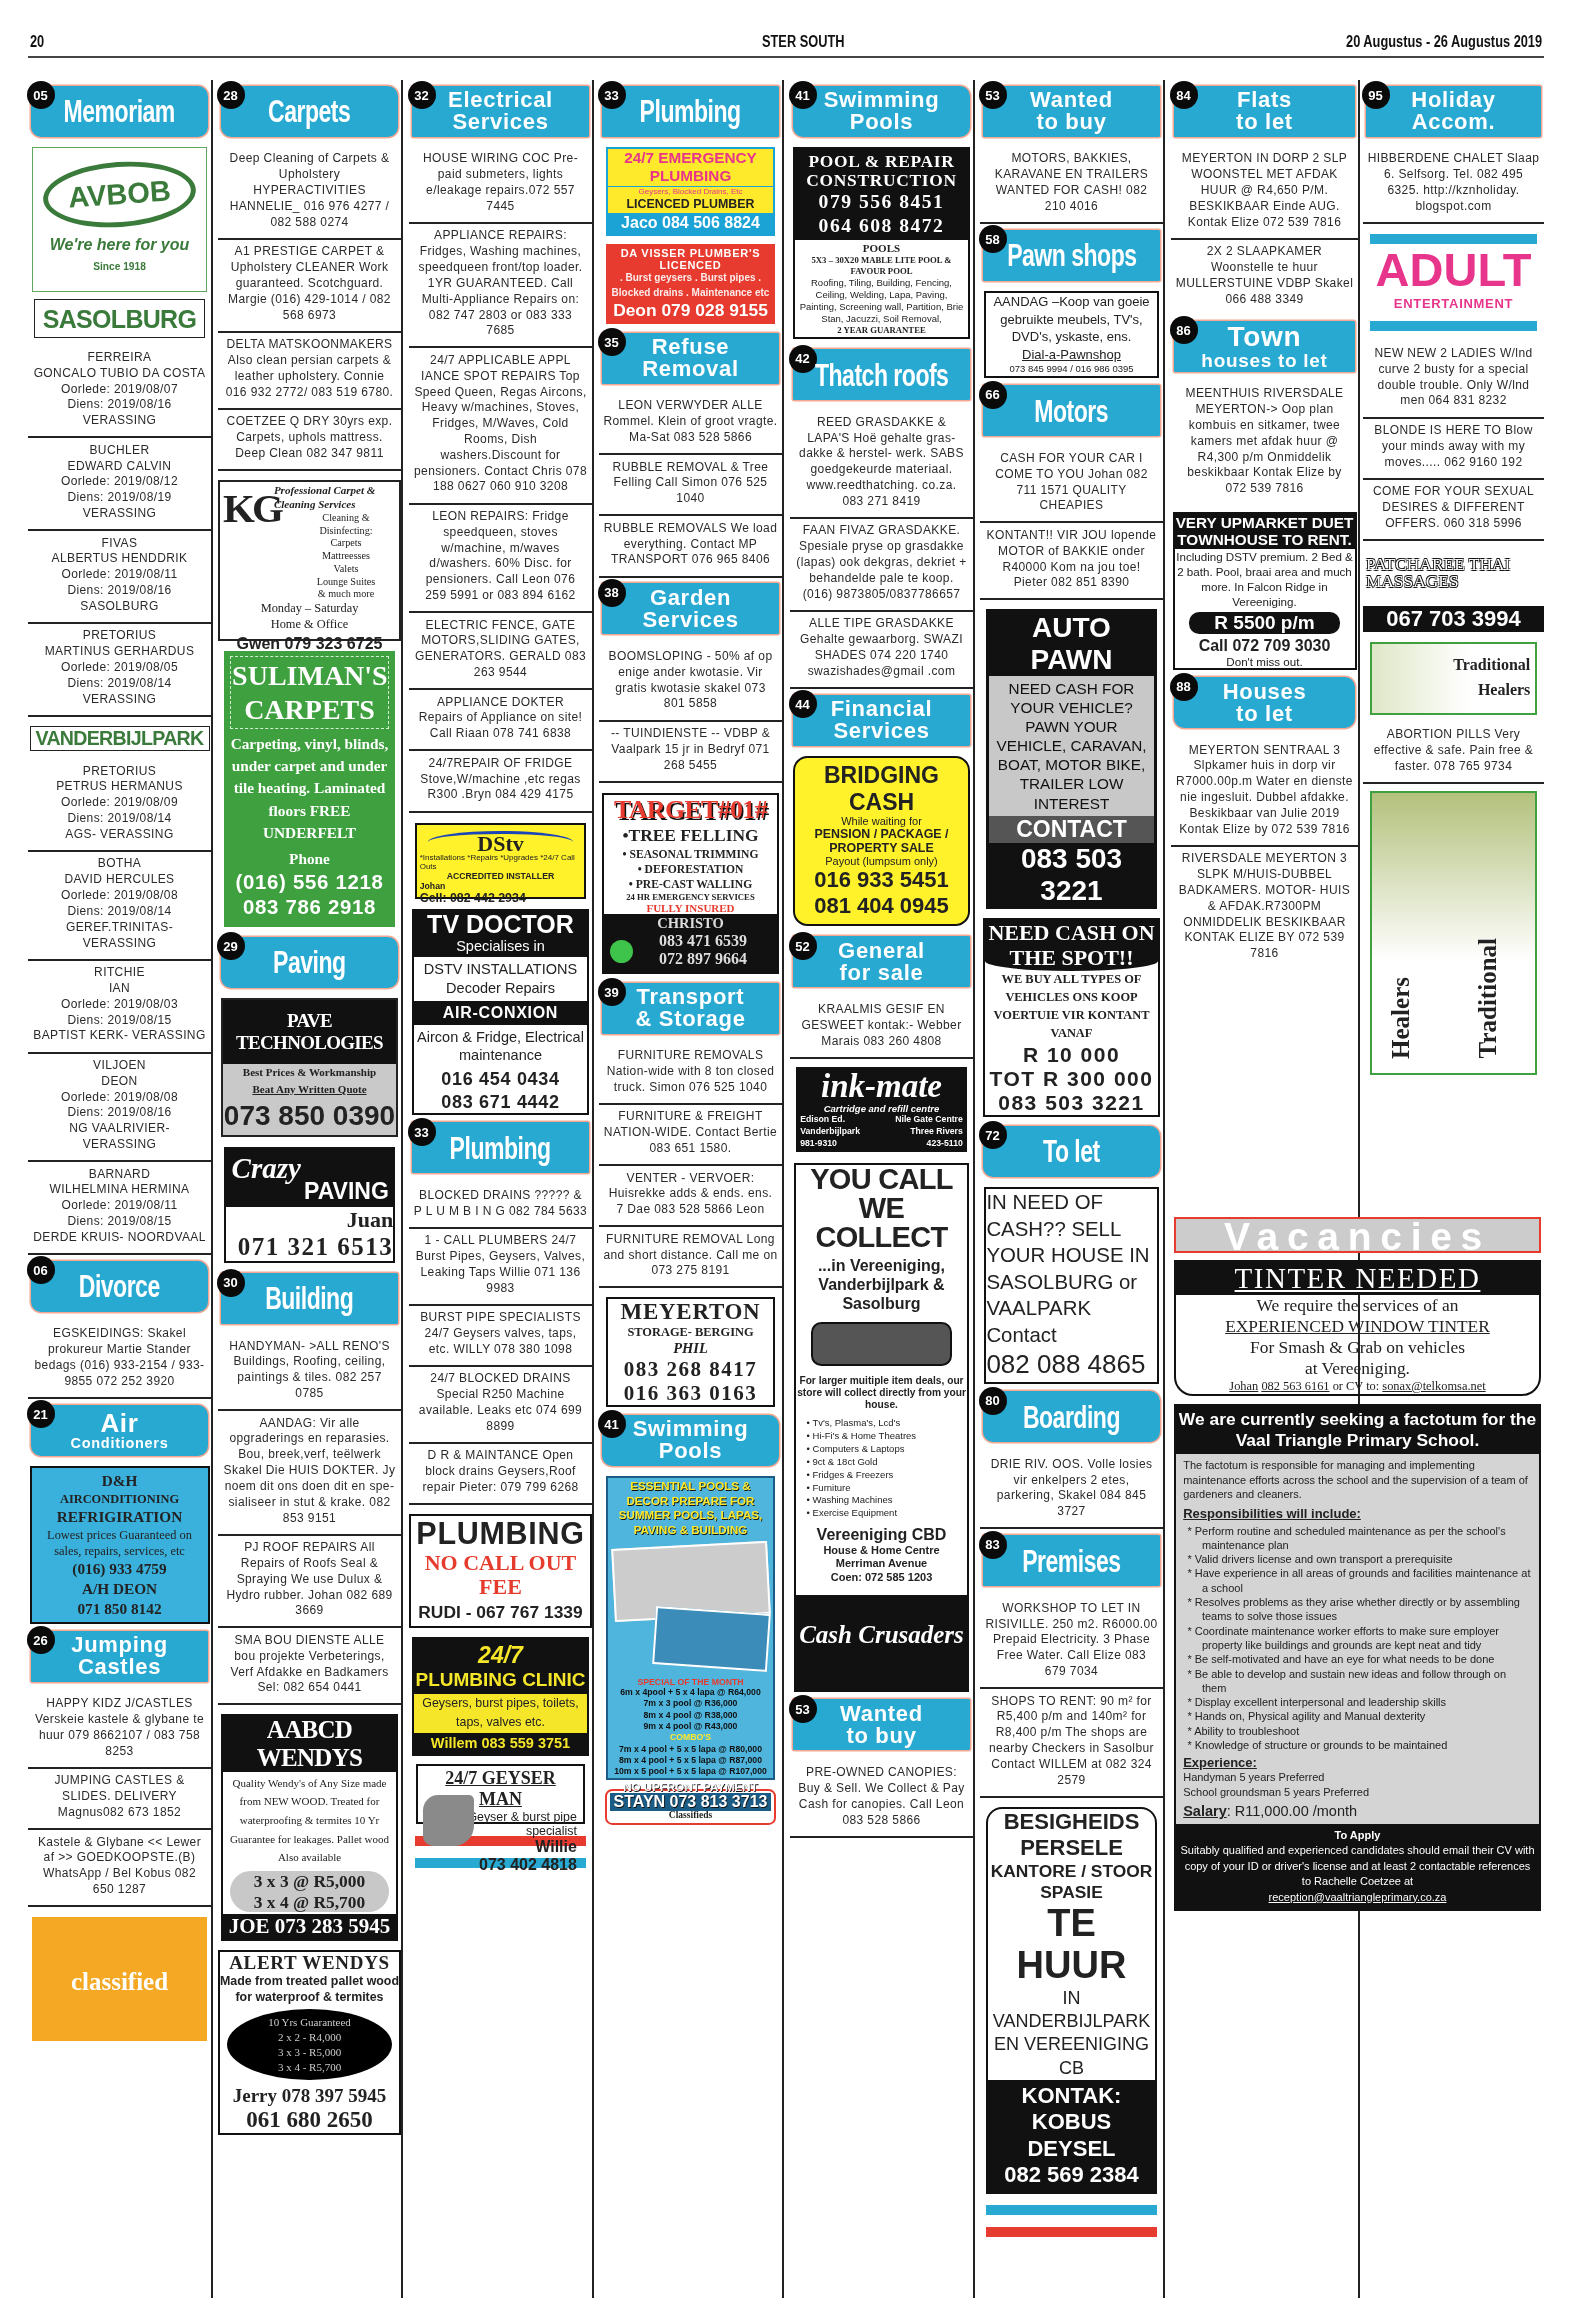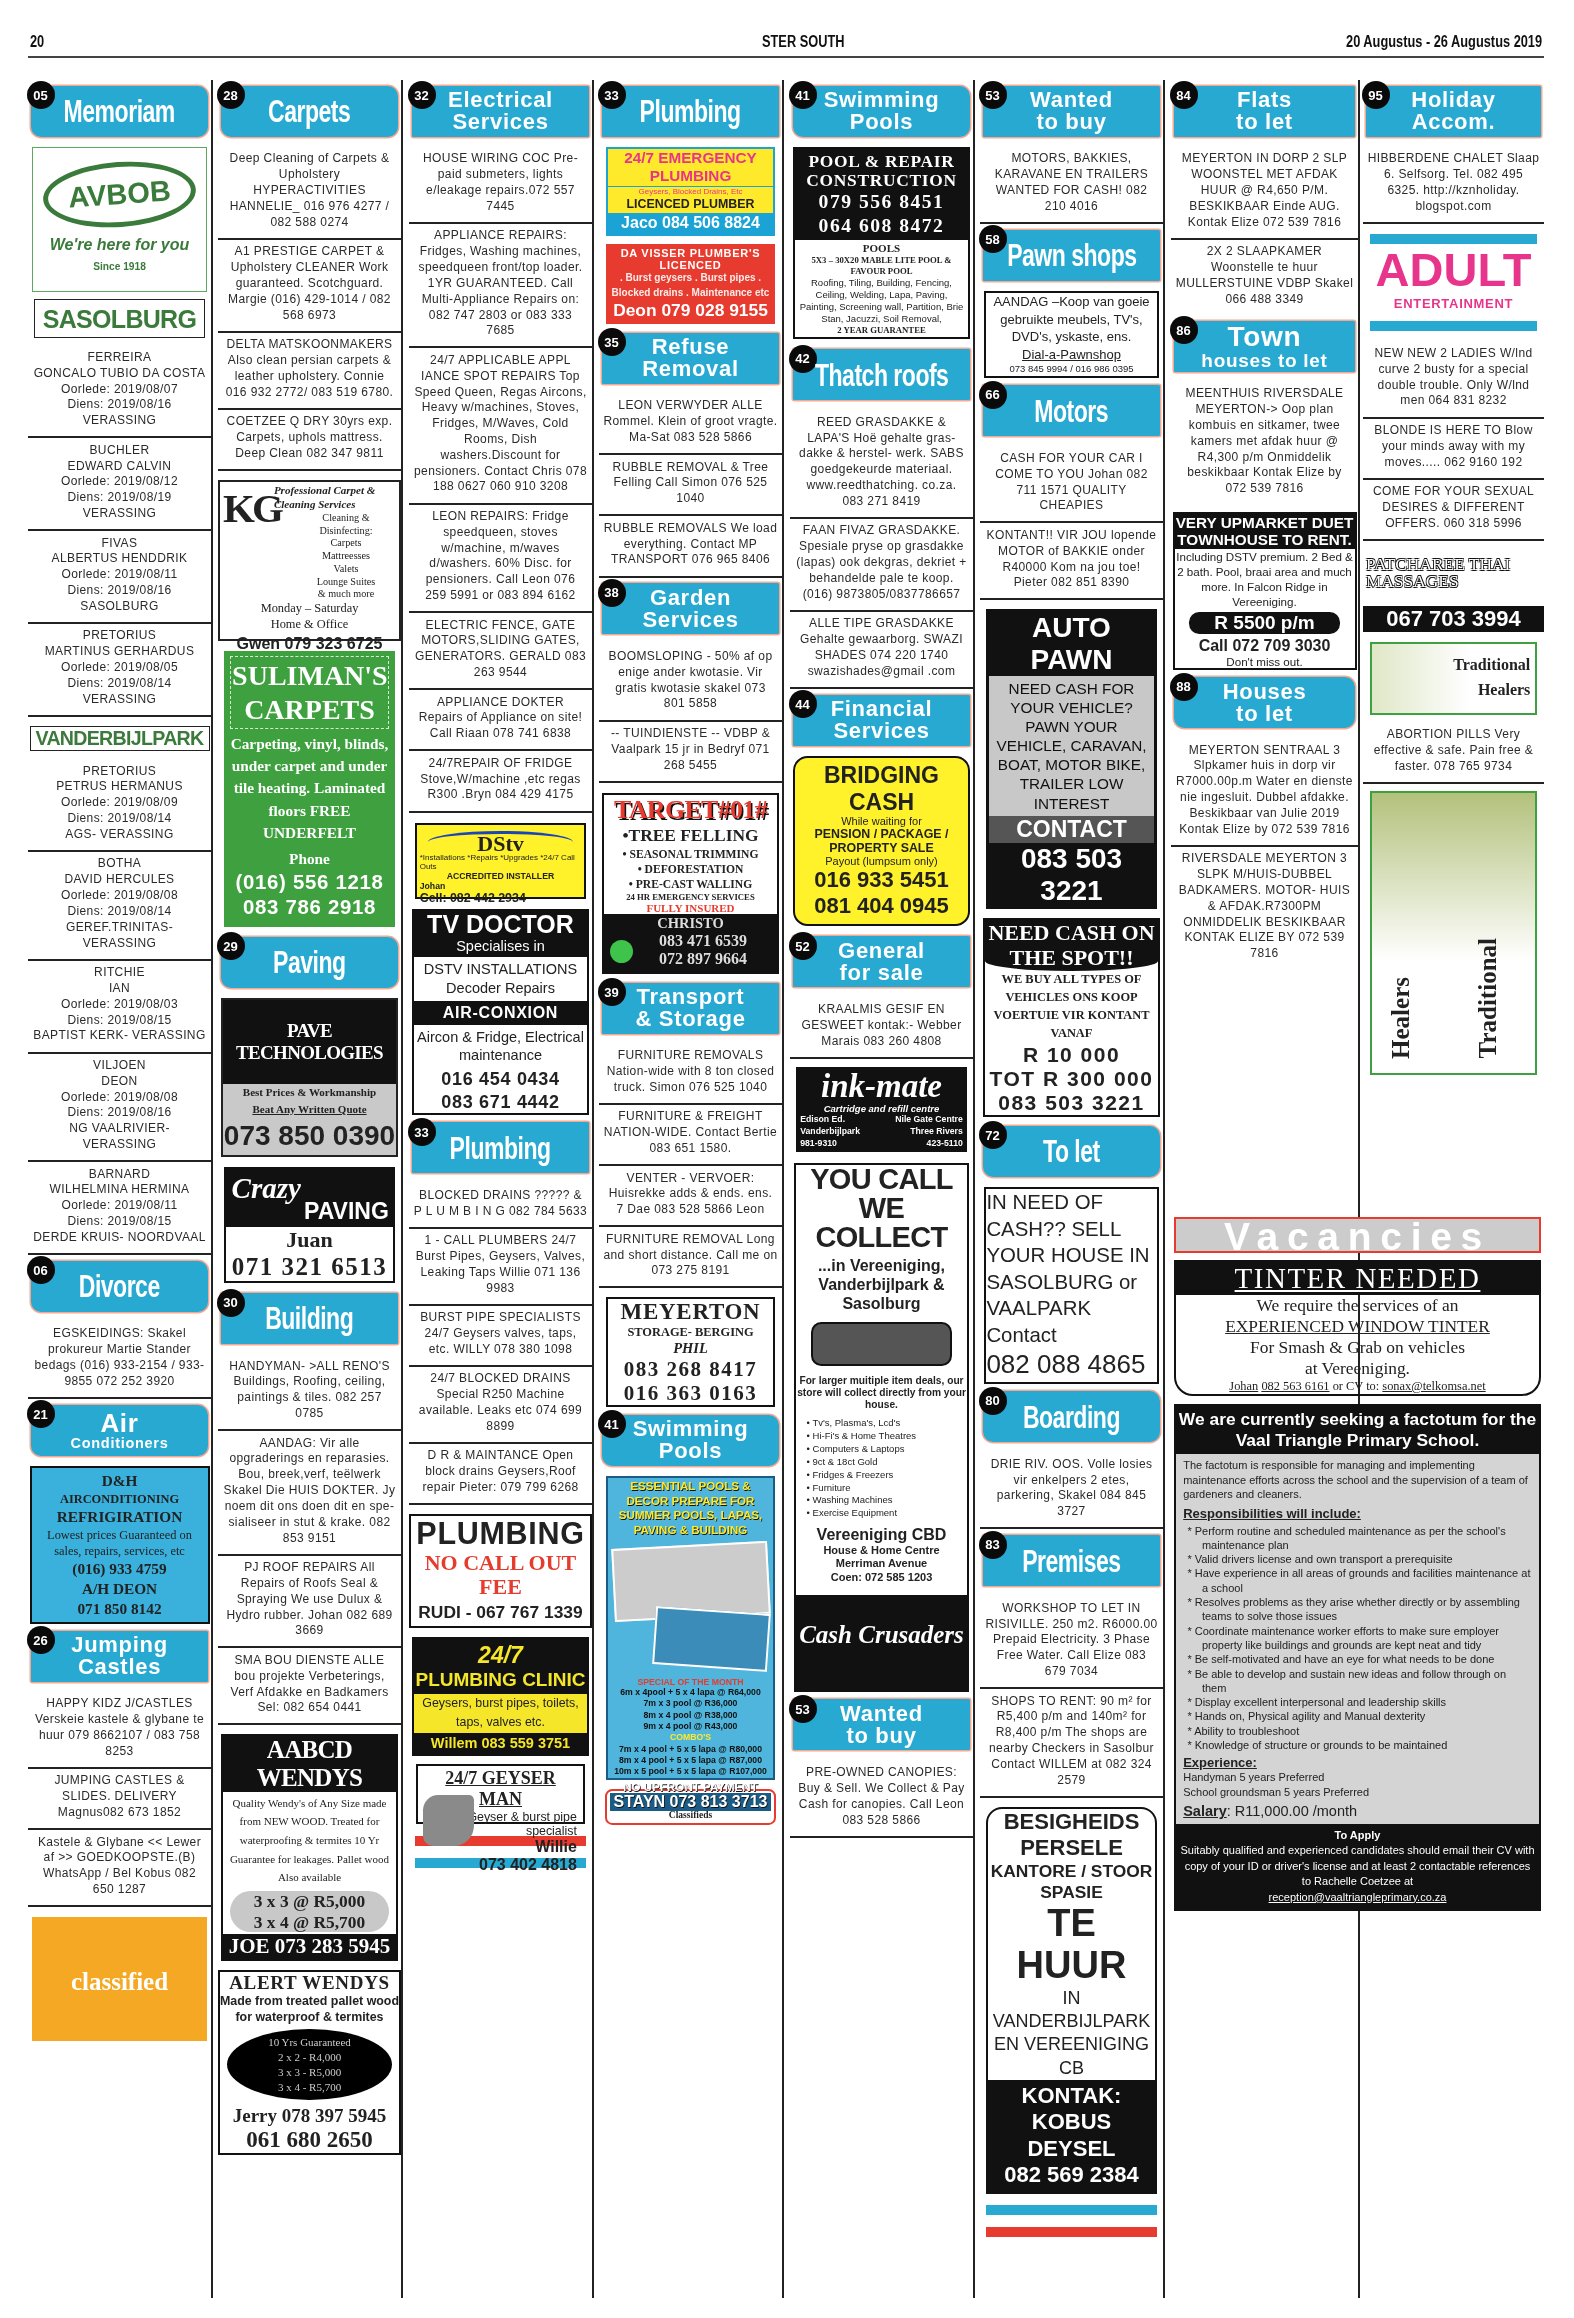--- a/index.html
+++ b/index.html
@@ -33,25 +33,25 @@
 .kg{border:2.2px solid #222;margin:8.7px 0 10.2px;padding:2.9px;text-align:center;font-size:10.2px;line-height:1.25;position:relative;height:161px}
 .kg .k{position:absolute;left:2.9px;top:1.5px;font-size:41px;font-weight:bold;font-family:"Liberation Serif",serif;letter-spacing:-2.9px}
 .kg .h{margin-left:51px;font-weight:bold;font-size:11px;text-align:left;font-family:"Liberation Serif",serif;font-style:italic}
 .kg .l{margin-left:73px;font-family:"Liberation Serif",serif}
 .kg .g{font-weight:bold;font-size:16px;font-family:"Liberation Sans",sans-serif;margin-top:1.5px}
 .sul{background:#3fa03f;color:#fff;margin:10.2px 5.8px;padding:5.8px;text-align:center;font-weight:bold;height:276px}
 .sul .n{font-size:28px;border:1.5px dashed #d5f0d5;padding:1.5px;line-height:1.2;font-family:"Liberation Serif",serif}
 .sul .d{font-size:15.3px;line-height:1.45;margin-top:4.4px;font-family:"Liberation Serif",serif}
 .sul .p{font-size:20.4px;line-height:1.2;font-family:"Liberation Sans",sans-serif;letter-spacing:0.7px}
 .pave{border:2.2px solid #222;margin:5.8px 2.9px;text-align:center;background:#c9c9c9}
-.pave .t{background:#111;color:#fff;font-weight:bold;font-size:19px;padding:20px 0;letter-spacing:-0.7px;font-family:"Liberation Serif",serif}
+.pave .t{background:#111;color:#fff;font-weight:bold;font-size:19px;padding:10px 0;letter-spacing:-0.7px;font-family:"Liberation Serif",serif}
 .pave .s{font-weight:bold;font-size:11px;padding:2.2px;font-family:"Liberation Serif",serif}
 .pave .u{text-decoration:underline}
 .pave .ph{font-size:28px;font-weight:bold;padding:2.9px 0;font-family:"Liberation Sans",sans-serif}
-.crazy{border:2.2px solid #111;margin:10.2px 5.8px 10.2px;text-align:center}
+.crazy{border:2.2px solid #111;margin:10.2px 5.8px 10.2px;text-align:right}
 .crazy .top{background:#111;color:#fff;height:58px;position:relative}
 .crazy .cz{position:absolute;left:5.8px;top:2.9px;font-family:"Liberation Serif",serif;font-style:italic;font-weight:bold;font-size:29px}
 .crazy .pv{position:absolute;right:4.4px;bottom:1.5px;font-weight:bold;font-size:23px}
 .crazy .j{font-family:"Liberation Serif",serif;font-weight:bold;font-size:22px}
 .crazy .ph{font-family:"Liberation Serif",serif;font-weight:bold;font-size:25px;letter-spacing:1.5px}
 .aabcd{border:2.2px solid #111;margin:8.7px 2.9px 0;text-align:center;font-family:"Liberation Serif",serif}
 .aabcd .t{background:#111;color:#fff;font-size:25px;font-weight:bold;letter-spacing:-0.7px}
 .aabcd .b{font-size:11px;line-height:1.7;padding:1.5px}
 .aabcd .pr{background:#c8c8c8;border-radius:29px;margin:2.9px 7.3px;font-size:17.4px;font-weight:bold;line-height:1.15}
 .aabcd .ph{background:#111;color:#fff;font-size:21px;font-weight:bold}

